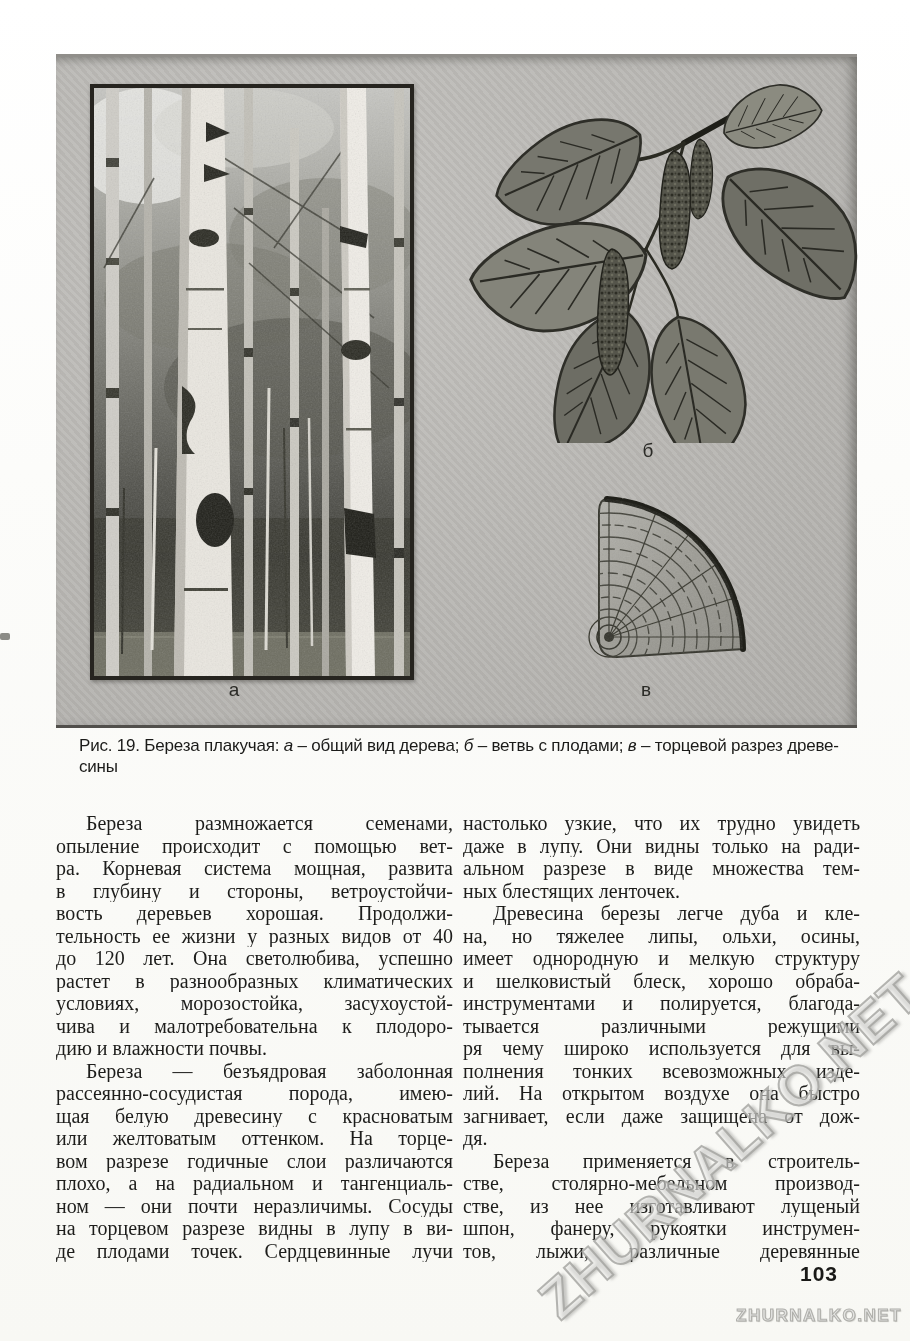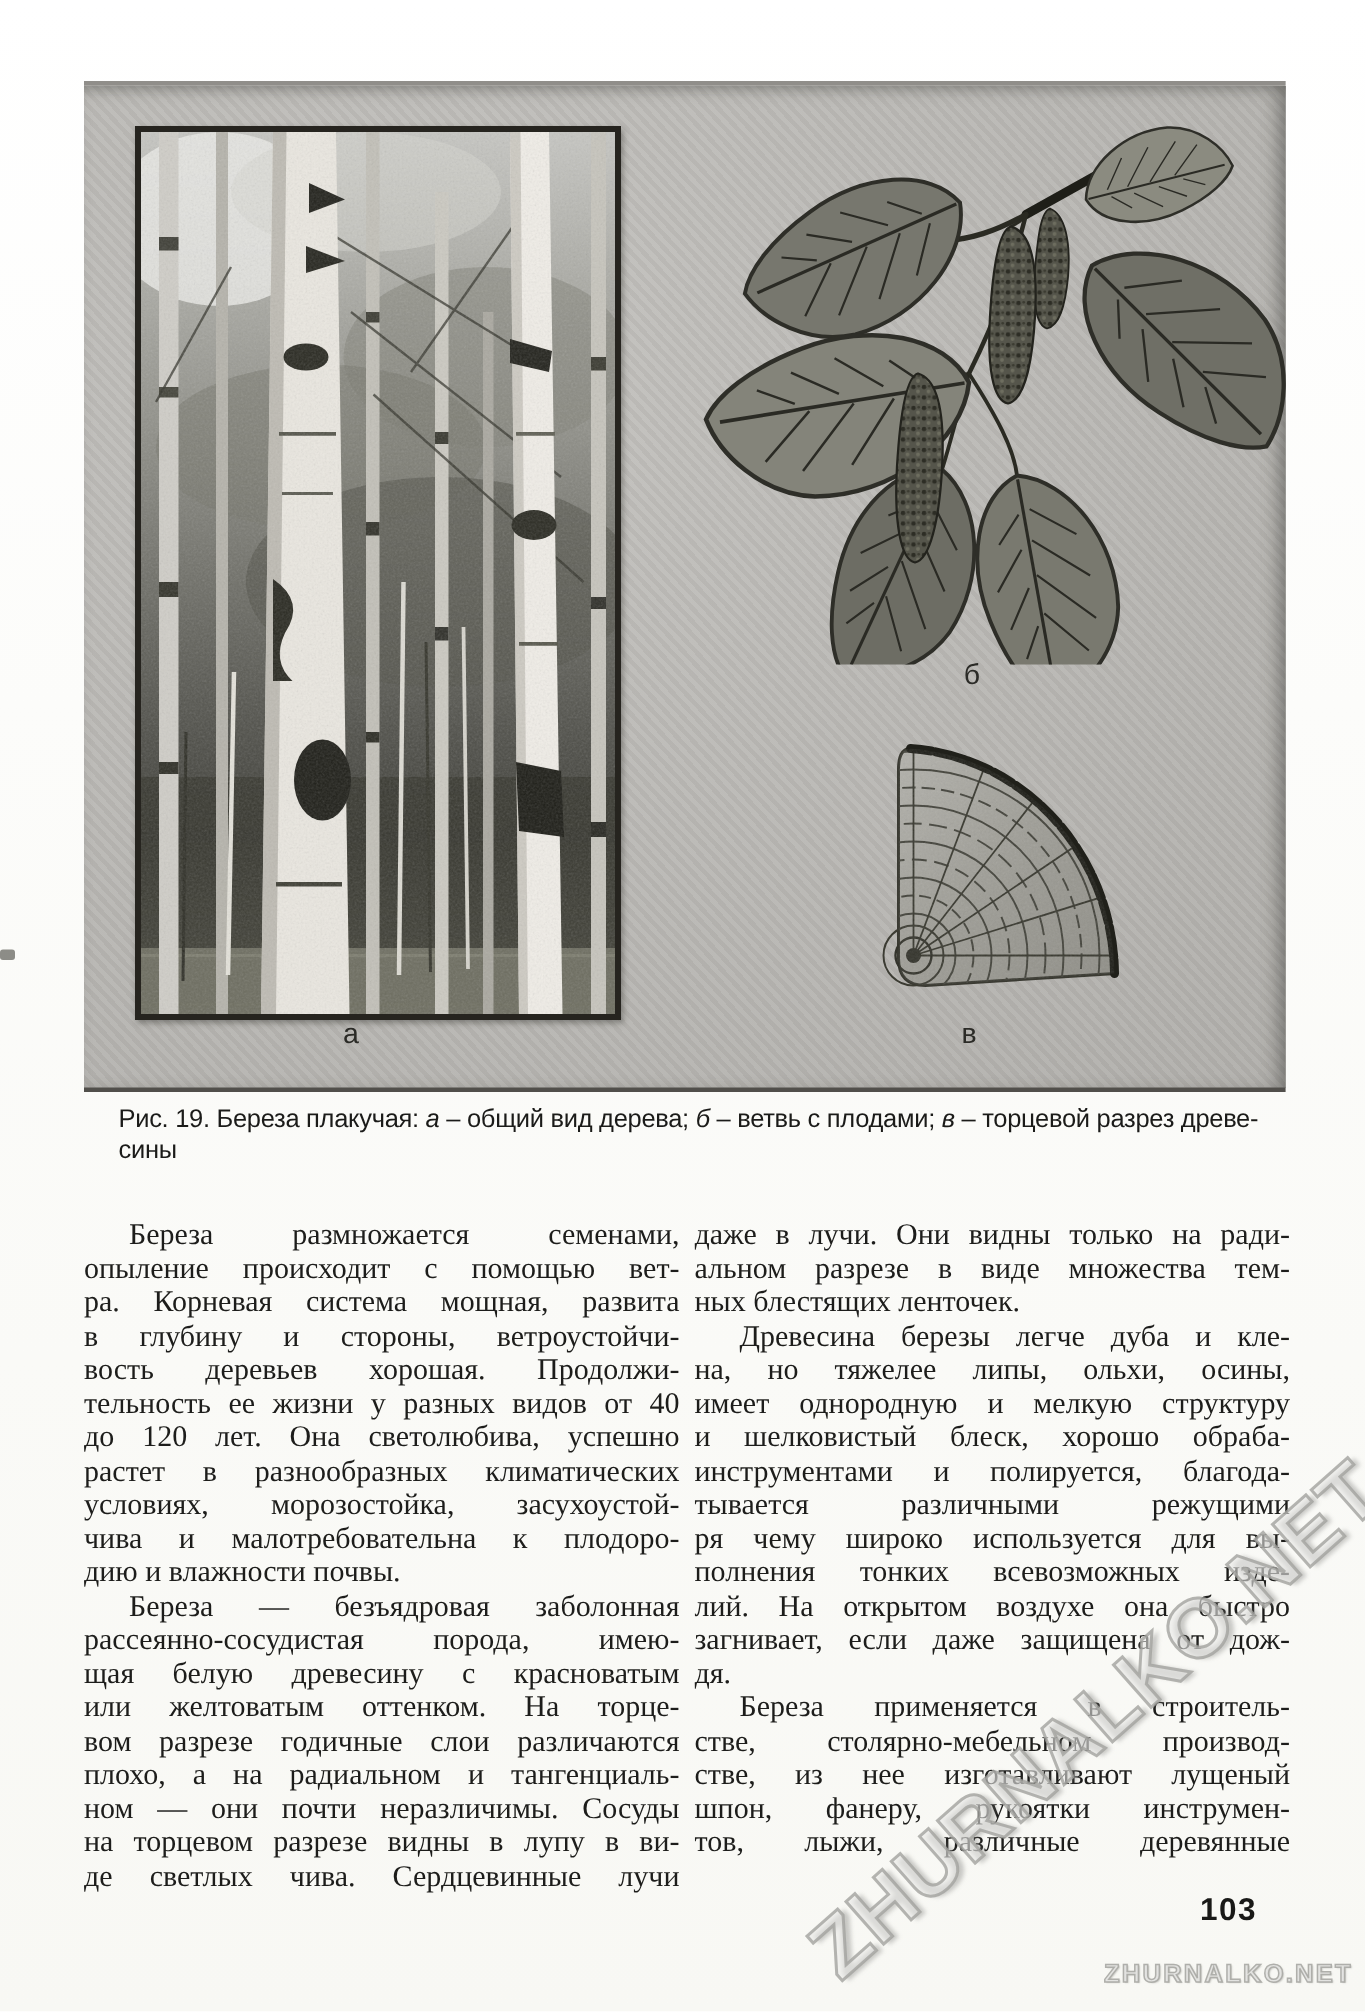--- a/index.html
+++ b/index.html
@@ -261,24 +261,25 @@
         <div class="tline">чива и малотребовательна к плодоро-</div>
         <div class="tline plast">дию и влажности почвы.</div>
         <div class="tline ind">Береза — безъядровая заболонная</div>
         <div class="tline">рассеянно-сосудистая порода, имею-</div>
         <div class="tline">щая белую древесину с красноватым</div>
         <div class="tline">или желтоватым оттенком. На торце-</div>
         <div class="tline">вом разрезе годичные слои различаются</div>
         <div class="tline">плохо, а на радиальном и тангенциаль-</div>
         <div class="tline">ном — они почти неразличимы. Сосуды</div>
         <div class="tline">на торцевом разрезе видны в лупу в ви-</div>
-        <div class="tline">де светлых чива. Сердцевинные лучи</div>
+        <div class="tline">де плодами точек. Сердцевинные лучи</div>
       </div>
     <div class="col">
-        <div class="tline">даже в лучи. Они видны только на ради-</div>
+        <div class="tline">настолько узкие, что их трудно увидеть</div>
+        <div class="tline">даже в лупу. Они видны только на ради-</div>
         <div class="tline">альном разрезе в виде множества тем-</div>
         <div class="tline plast">ных блестящих ленточек.</div>
         <div class="tline ind">Древесина березы легче дуба и кле-</div>
         <div class="tline">на, но тяжелее липы, ольхи, осины,</div>
         <div class="tline">имеет однородную и мелкую структуру</div>
         <div class="tline">и шелковистый блеск, хорошо обраба-</div>
         <div class="tline">инструментами и полируется, благода-</div>
         <div class="tline">тывается различными режущими</div>
         <div class="tline">ря чему широко используется для вы-</div>
         <div class="tline">полнения тонких всевозможных изде-</div>

